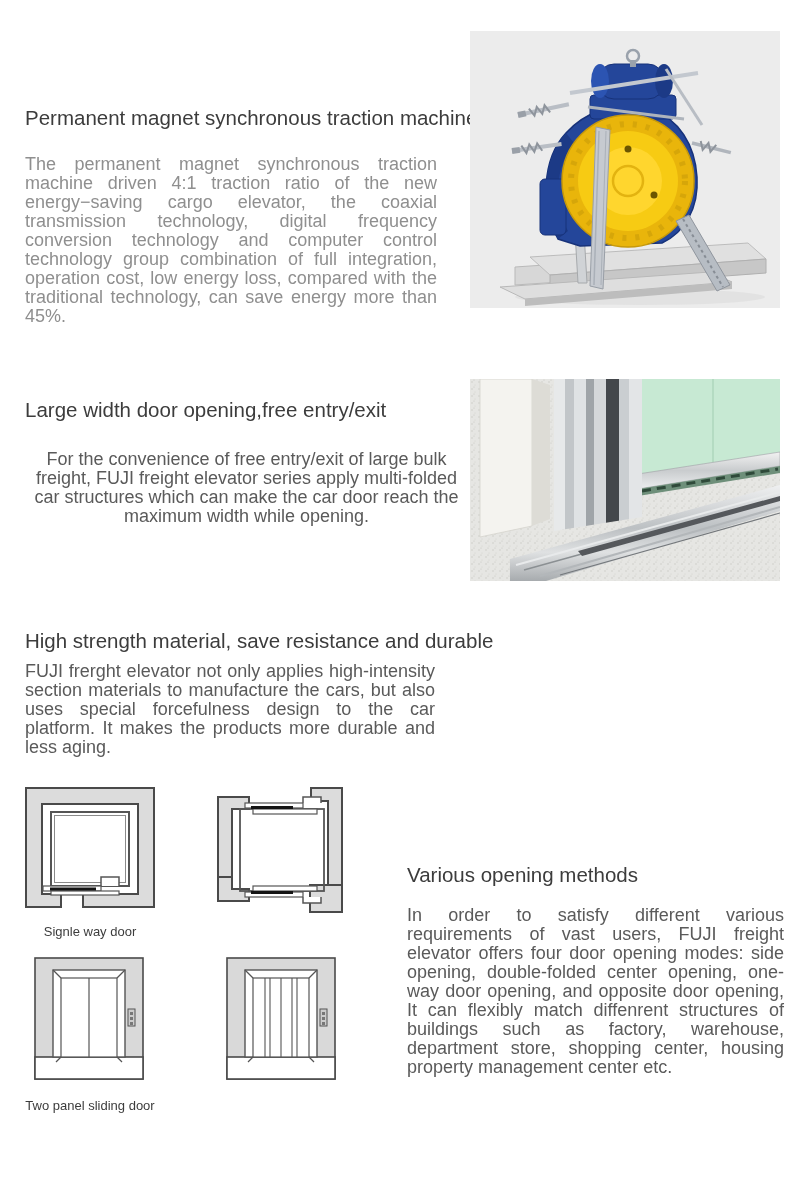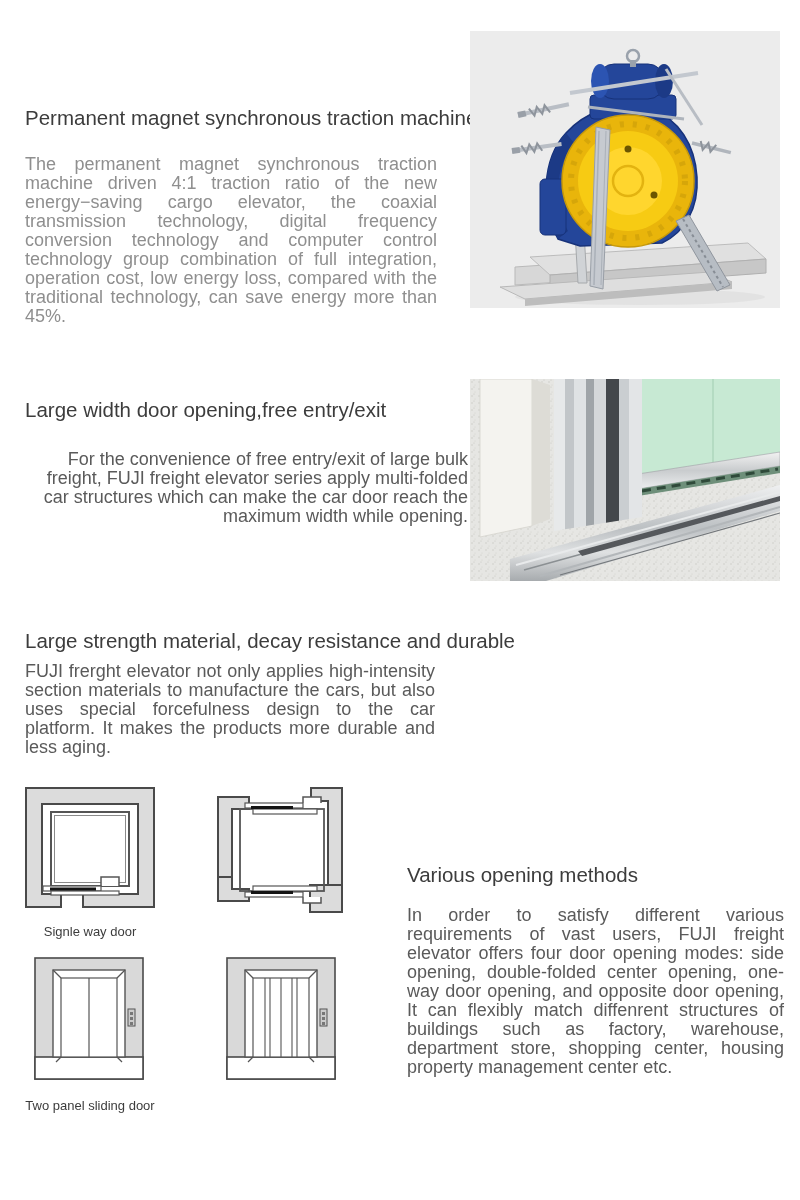--- a/index.html
+++ b/index.html
@@ -1,21 +1,21 @@
 <!DOCTYPE html>
 <html><head>
 <meta charset="utf-8">
 <style>
   html,body{margin:0;padding:0;background:#ffffff;}
   .page{position:relative;width:800px;height:1200px;background:#ffffff;
         font-family:"Liberation Sans",sans-serif;overflow:hidden;}
   .h{position:absolute;font-size:20.5px;font-weight:400;color:#3c3c3c;white-space:nowrap;}
   .p{position:absolute;font-size:18px;line-height:19px;color:#5a5a5a;text-align:justify;}
   .p.light{color:#8f8f8f;}
-  .p.left{text-align:right;}
+  .p.left{text-align:center;}
   .fig{position:absolute;}
   .fig svg{display:block;}
   .lab{position:absolute;font-size:13px;line-height:20px;color:#3c3c3c;text-align:center;}
 </style>
 </head>
 <body>
 
 <div class="page">
 
   <div class="h" style="left:25px;top:106px;">Permanent magnet synchronous traction machine</div>
@@ -146,21 +146,21 @@
         <polygon points="40,180 310,106 310,132 76,202 40,202" fill="url(#metalD)"></polygon>
         <line x1="46" y1="186" x2="310" y2="113" stroke="#e8eaeb" stroke-width="2"></line>
         <line x1="54" y1="191" x2="310" y2="120" stroke="#8b9093" stroke-width="1.5"></line>
         <polygon points="108,172 310,117 310,122 112,177" fill="#55585c"></polygon>
         <line x1="70" y1="197" x2="310" y2="128" stroke="#b3b7ba" stroke-width="2"></line>
         <line x1="90" y1="196" x2="310" y2="134" stroke="#74787c" stroke-width="1.2"></line>
       </g>
     </svg>
   </figure>
 
-  <div class="h" style="left:25px;top:629px;">Large strength material, decay resistance and durable</div>
+  <div class="h" style="left:25px;top:629px;">High strength material, save resistance and durable</div>
   <div class="p" style="left:25px;top:662px;width:410px;">FUJI frerght elevator not only applies high-intensity section materials to manufacture the cars, but also uses special forcefulness design to the car platform. It makes the products more durable and less aging.</div>
 
   <figure class="fig" style="left:23px;top:785px;margin:0;">
     <svg width="134" height="130" viewBox="0 0 134 130">
       <path d="M3,3 H131 V122 H60 V109 H115 V19 H19 V109 H38 V122 H3 Z" fill="#dcdcdc" stroke="#4a4a4a" stroke-width="2" stroke-linejoin="miter"></path>
       <rect x="28" y="27" width="78" height="74" fill="#ffffff" stroke="#555555" stroke-width="2"></rect>
       <rect x="31.5" y="30.5" width="71" height="67" fill="none" stroke="#8a8a8a" stroke-width="1"></rect>
       <path d="M78,101 V92 H96 V101" fill="#ffffff" stroke="#555555" stroke-width="1.5"></path>
       <rect x="20" y="101" width="58" height="5" fill="#ffffff" stroke="#555555" stroke-width="1.2"></rect>
       <rect x="28" y="106" width="68" height="4" fill="#ffffff" stroke="#555555" stroke-width="1.2"></rect>

